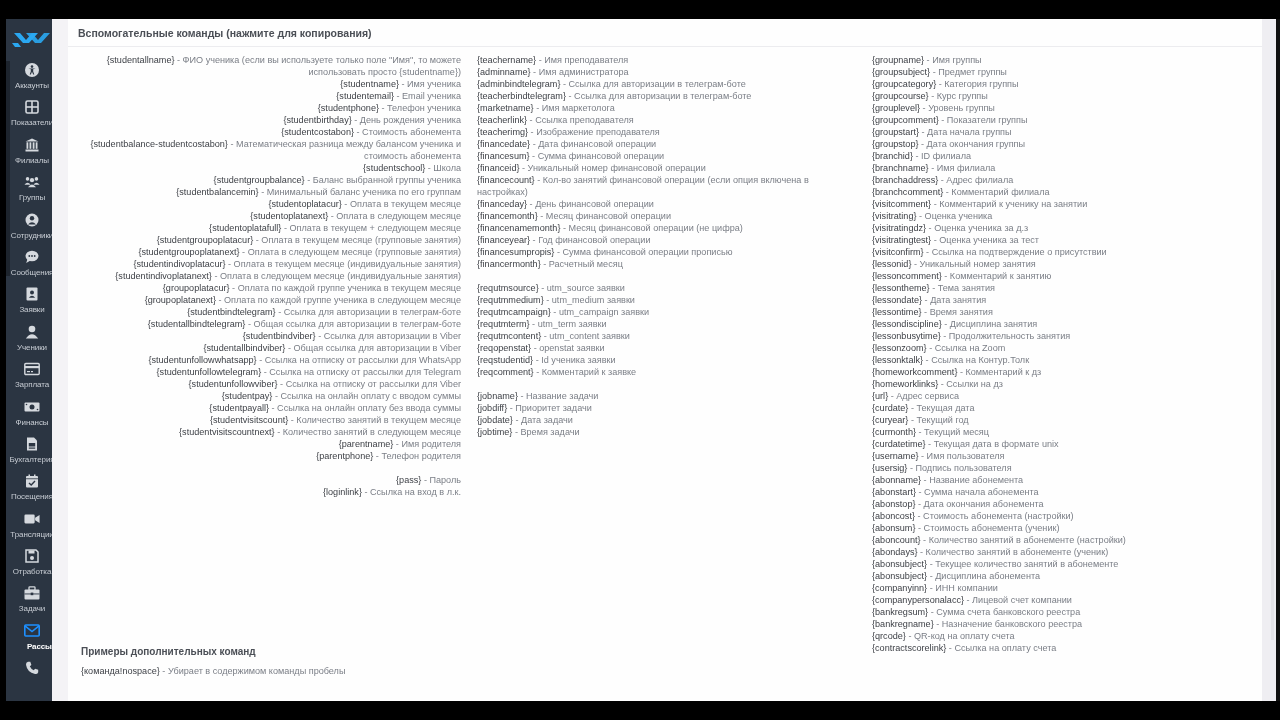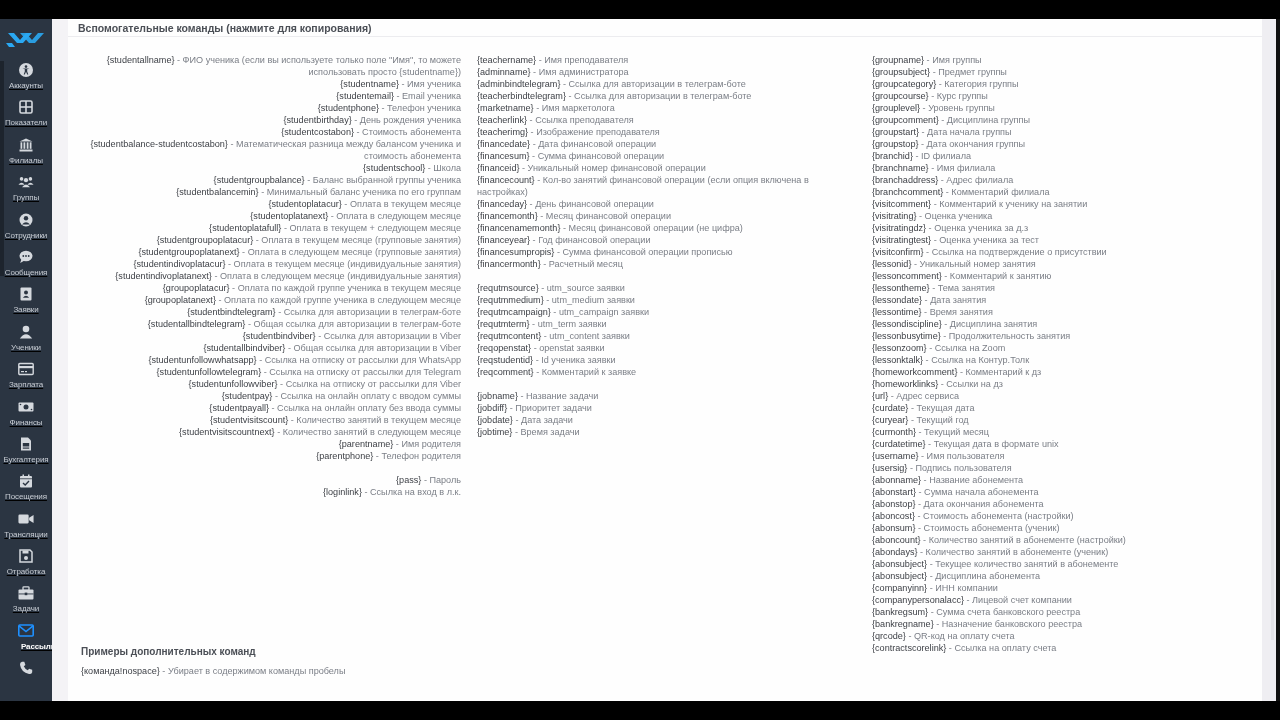--- a/index.html
+++ b/index.html
@@ -3,23 +3,22 @@
   <meta charset="utf-8">
   <style>
     * { box-sizing: border-box; margin: 0; padding: 0; }
     html, body { width: 1280px; height: 720px; overflow: hidden; background: #000; }
     body { font-family: "DejaVu Sans", "Liberation Sans", sans-serif; position: relative; }
 
     .top-bar { position: absolute; left: 0; top: 0; width: 1280px; height: 19px; background: #000; }
     .bottom-bar { position: absolute; left: 0; top: 701px; width: 1280px; height: 19px; background: #000; }
 
     .sidebar {
-      position: absolute; left: 0; top: 19px; width: 52px; height: 682px;
+      position: absolute; left: 6px; top: 19px; width: 52px; height: 682px;
       background: #2b3542;
-      text-decoration: underline;
     }
     .sidebar .logo {
       height: 40px; display: flex; align-items: center; justify-content: center;
     }
     .sidebar .rail-dark {
       position: absolute; left: 0; top: 42px; width: 4px; height: 215px; background: #1d242d;
     }
     .nav-item {
       display: flex; flex-direction: column; align-items: center; justify-content: flex-start;
       height: 37.4px; padding-top: 3px; cursor: pointer;
@@ -33,21 +32,21 @@
 
     .content {
       position: absolute; left: 52px; top: 19px; width: 1210px; height: 682px;
       background: #f4f3f6; overflow: hidden;
     }
     .card {
       position: absolute; left: 16px; top: 0; width: 1194px; height: 682px;
       background: #fefefe;
     }
     .card-header {
-      height: 18px; border-bottom: 1px solid #ececef; padding-left: 10px;
+      height: 28px; border-bottom: 1px solid #ececef; padding-left: 10px;
       display: flex; align-items: center;
     }
     .card-title {
       font-family: "Liberation Sans", sans-serif;
       font-size: 10.5px; font-weight: bold; color: #4b4f56;
     }
     .cols {
       position: absolute; top: 35px; left: 13px; width: 1180px;
     }
     .col { position: absolute; top: 0; }
@@ -348,21 +347,21 @@
           <div class="cmd"><span class="key">{jobdiff}</span><span> - Приоритет задачи</span></div>
           <div class="cmd"><span class="key">{jobdate}</span><span> - Дата задачи</span></div>
           <div class="cmd"><span class="key">{jobtime}</span><span> - Время задачи</span></div>
         </div>
       <div class="col col3" id="col-2">
           <div class="cmd"><span class="key">{groupname}</span><span> - Имя группы</span></div>
           <div class="cmd"><span class="key">{groupsubject}</span><span> - Предмет группы</span></div>
           <div class="cmd"><span class="key">{groupcategory}</span><span> - Категория группы</span></div>
           <div class="cmd"><span class="key">{groupcourse}</span><span> - Курс группы</span></div>
           <div class="cmd"><span class="key">{grouplevel}</span><span> - Уровень группы</span></div>
-          <div class="cmd"><span class="key">{groupcomment}</span><span> - Дисциплина группы</span></div>
+          <div class="cmd"><span class="key">{groupcomment}</span><span> - Показатели группы</span></div>
           <div class="cmd"><span class="key">{groupstart}</span><span> - Дата начала группы</span></div>
           <div class="cmd"><span class="key">{groupstop}</span><span> - Дата окончания группы</span></div>
           <div class="cmd"><span class="key">{branchid}</span><span> - ID филиала</span></div>
           <div class="cmd"><span class="key">{branchname}</span><span> - Имя филиала</span></div>
           <div class="cmd"><span class="key">{branchaddress}</span><span> - Адрес филиала</span></div>
           <div class="cmd"><span class="key">{branchcomment}</span><span> - Комментарий филиала</span></div>
           <div class="cmd"><span class="key">{visitcomment}</span><span> - Комментарий к ученику на занятии</span></div>
           <div class="cmd"><span class="key">{visitrating}</span><span> - Оценка ученика</span></div>
           <div class="cmd"><span class="key">{visitratingdz}</span><span> - Оценка ученика за д.з</span></div>
           <div class="cmd"><span class="key">{visitratingtest}</span><span> - Оценка ученика за тест</span></div>

